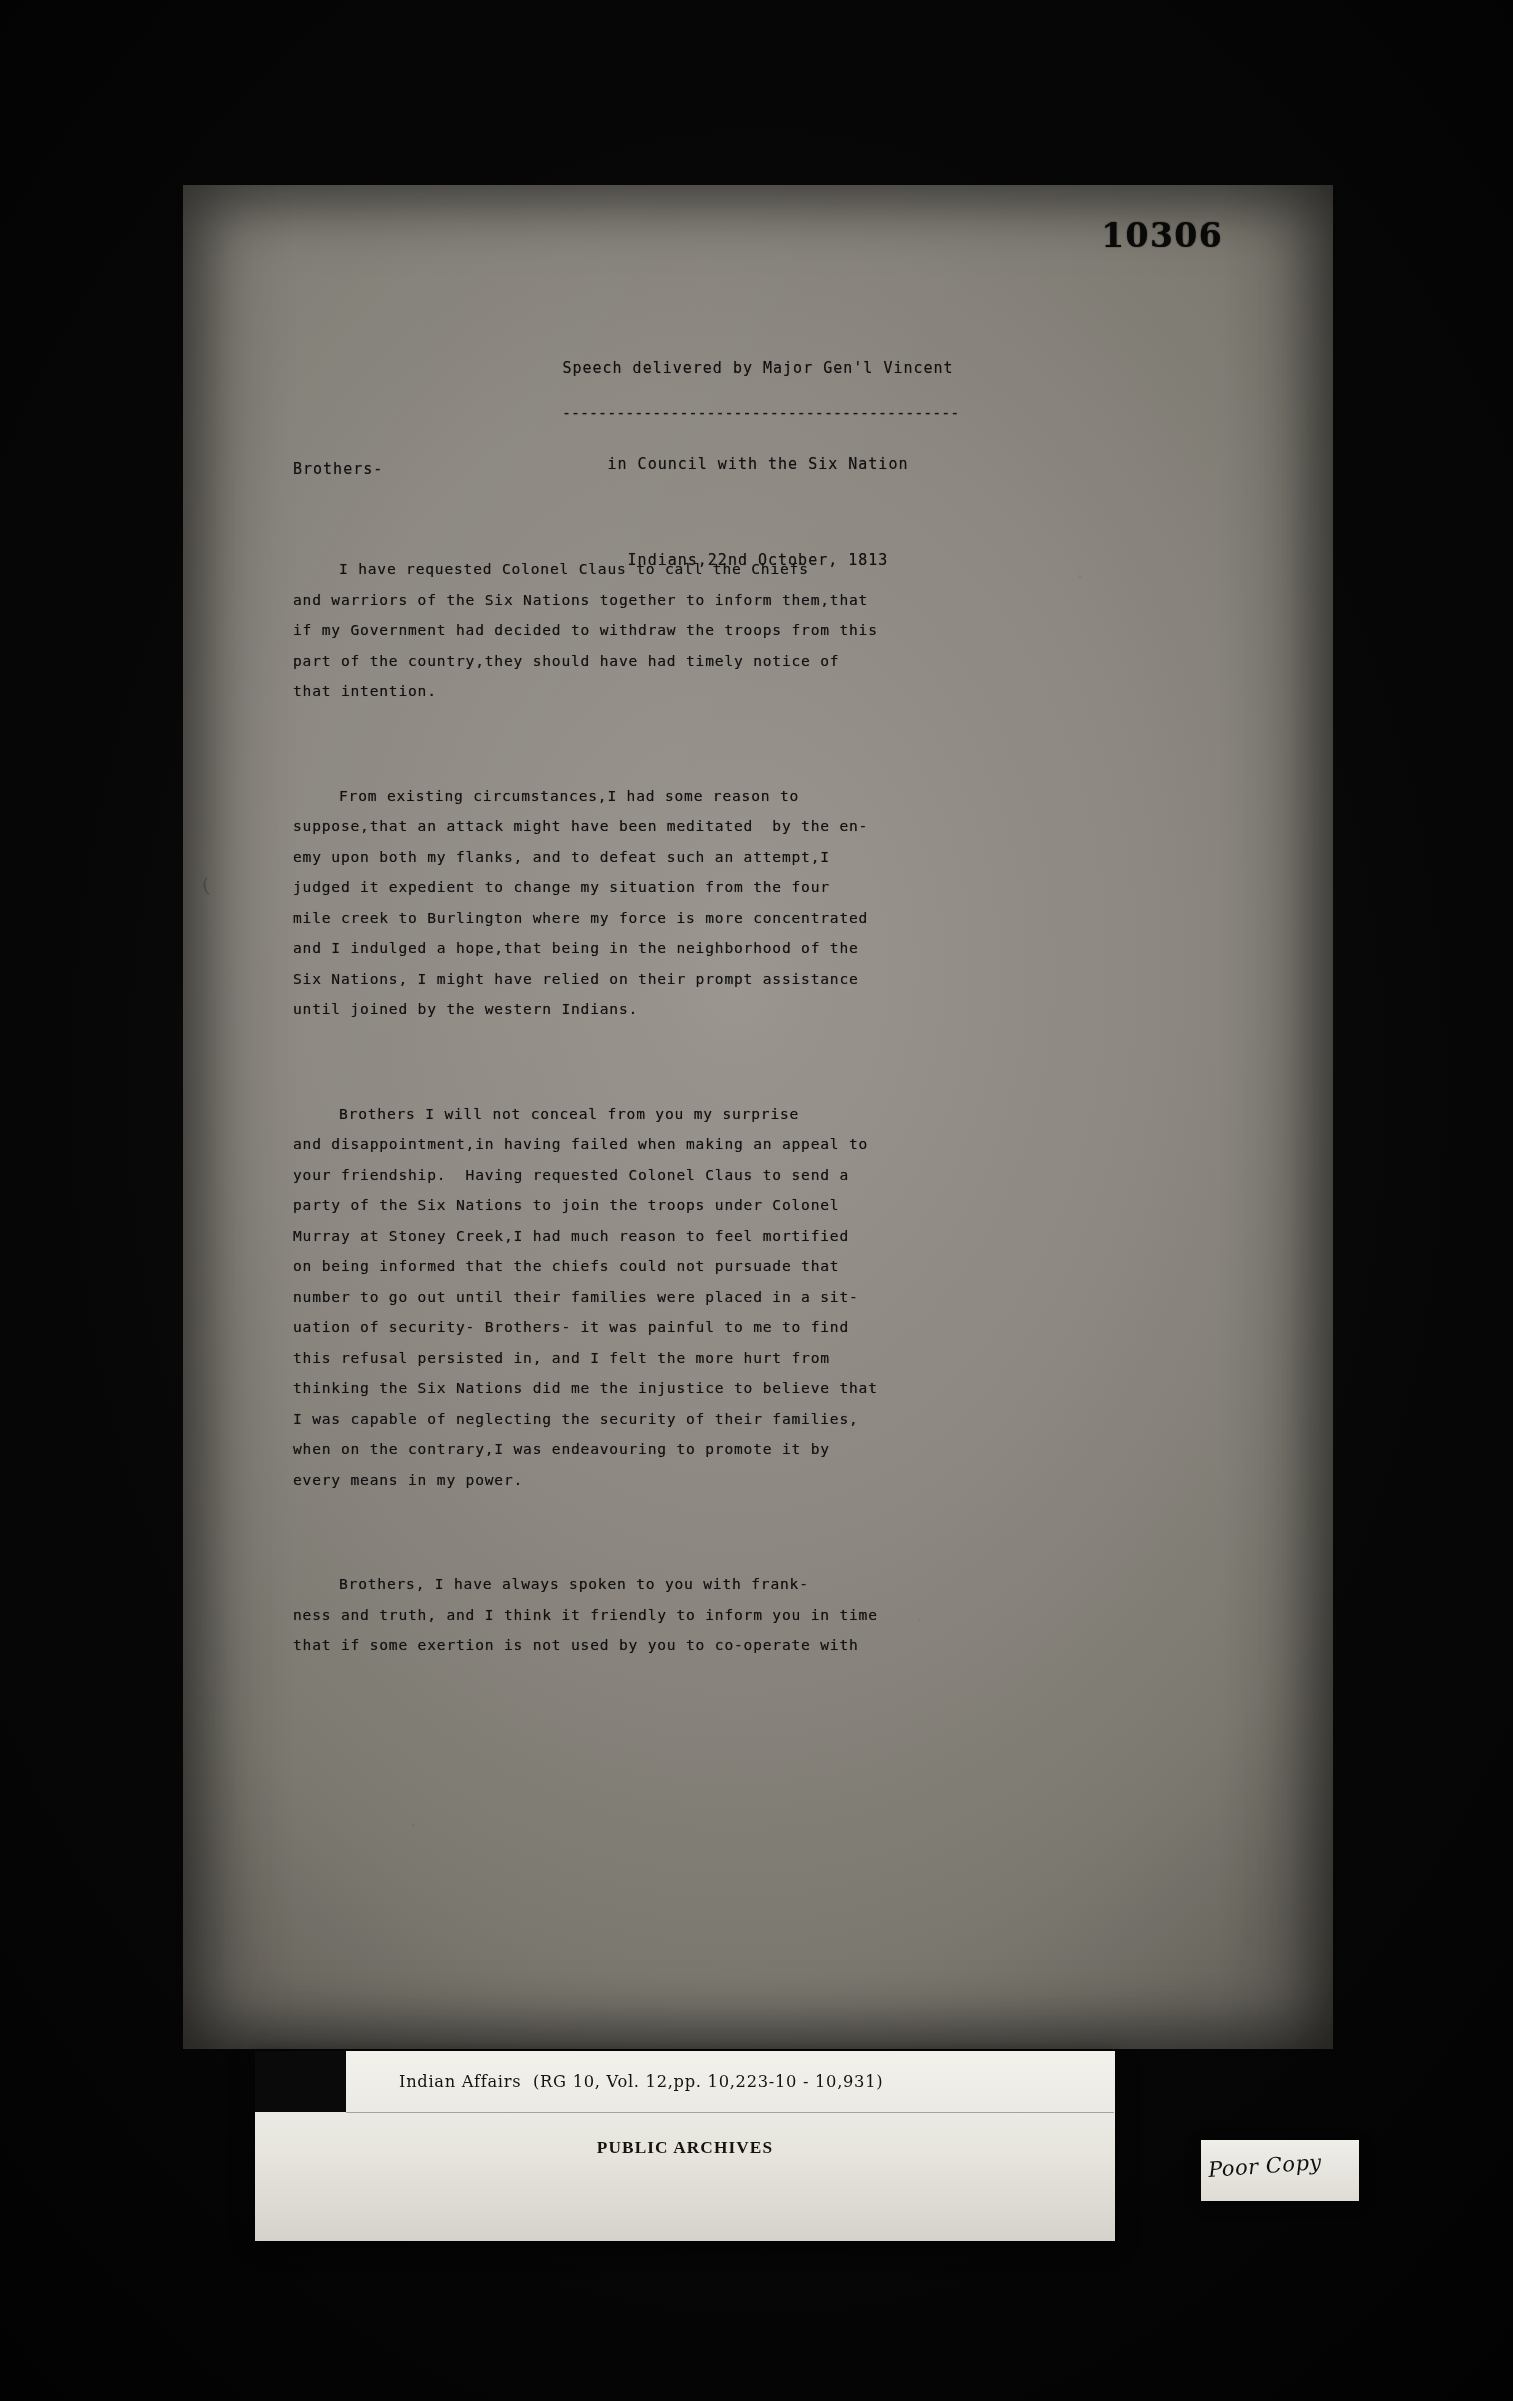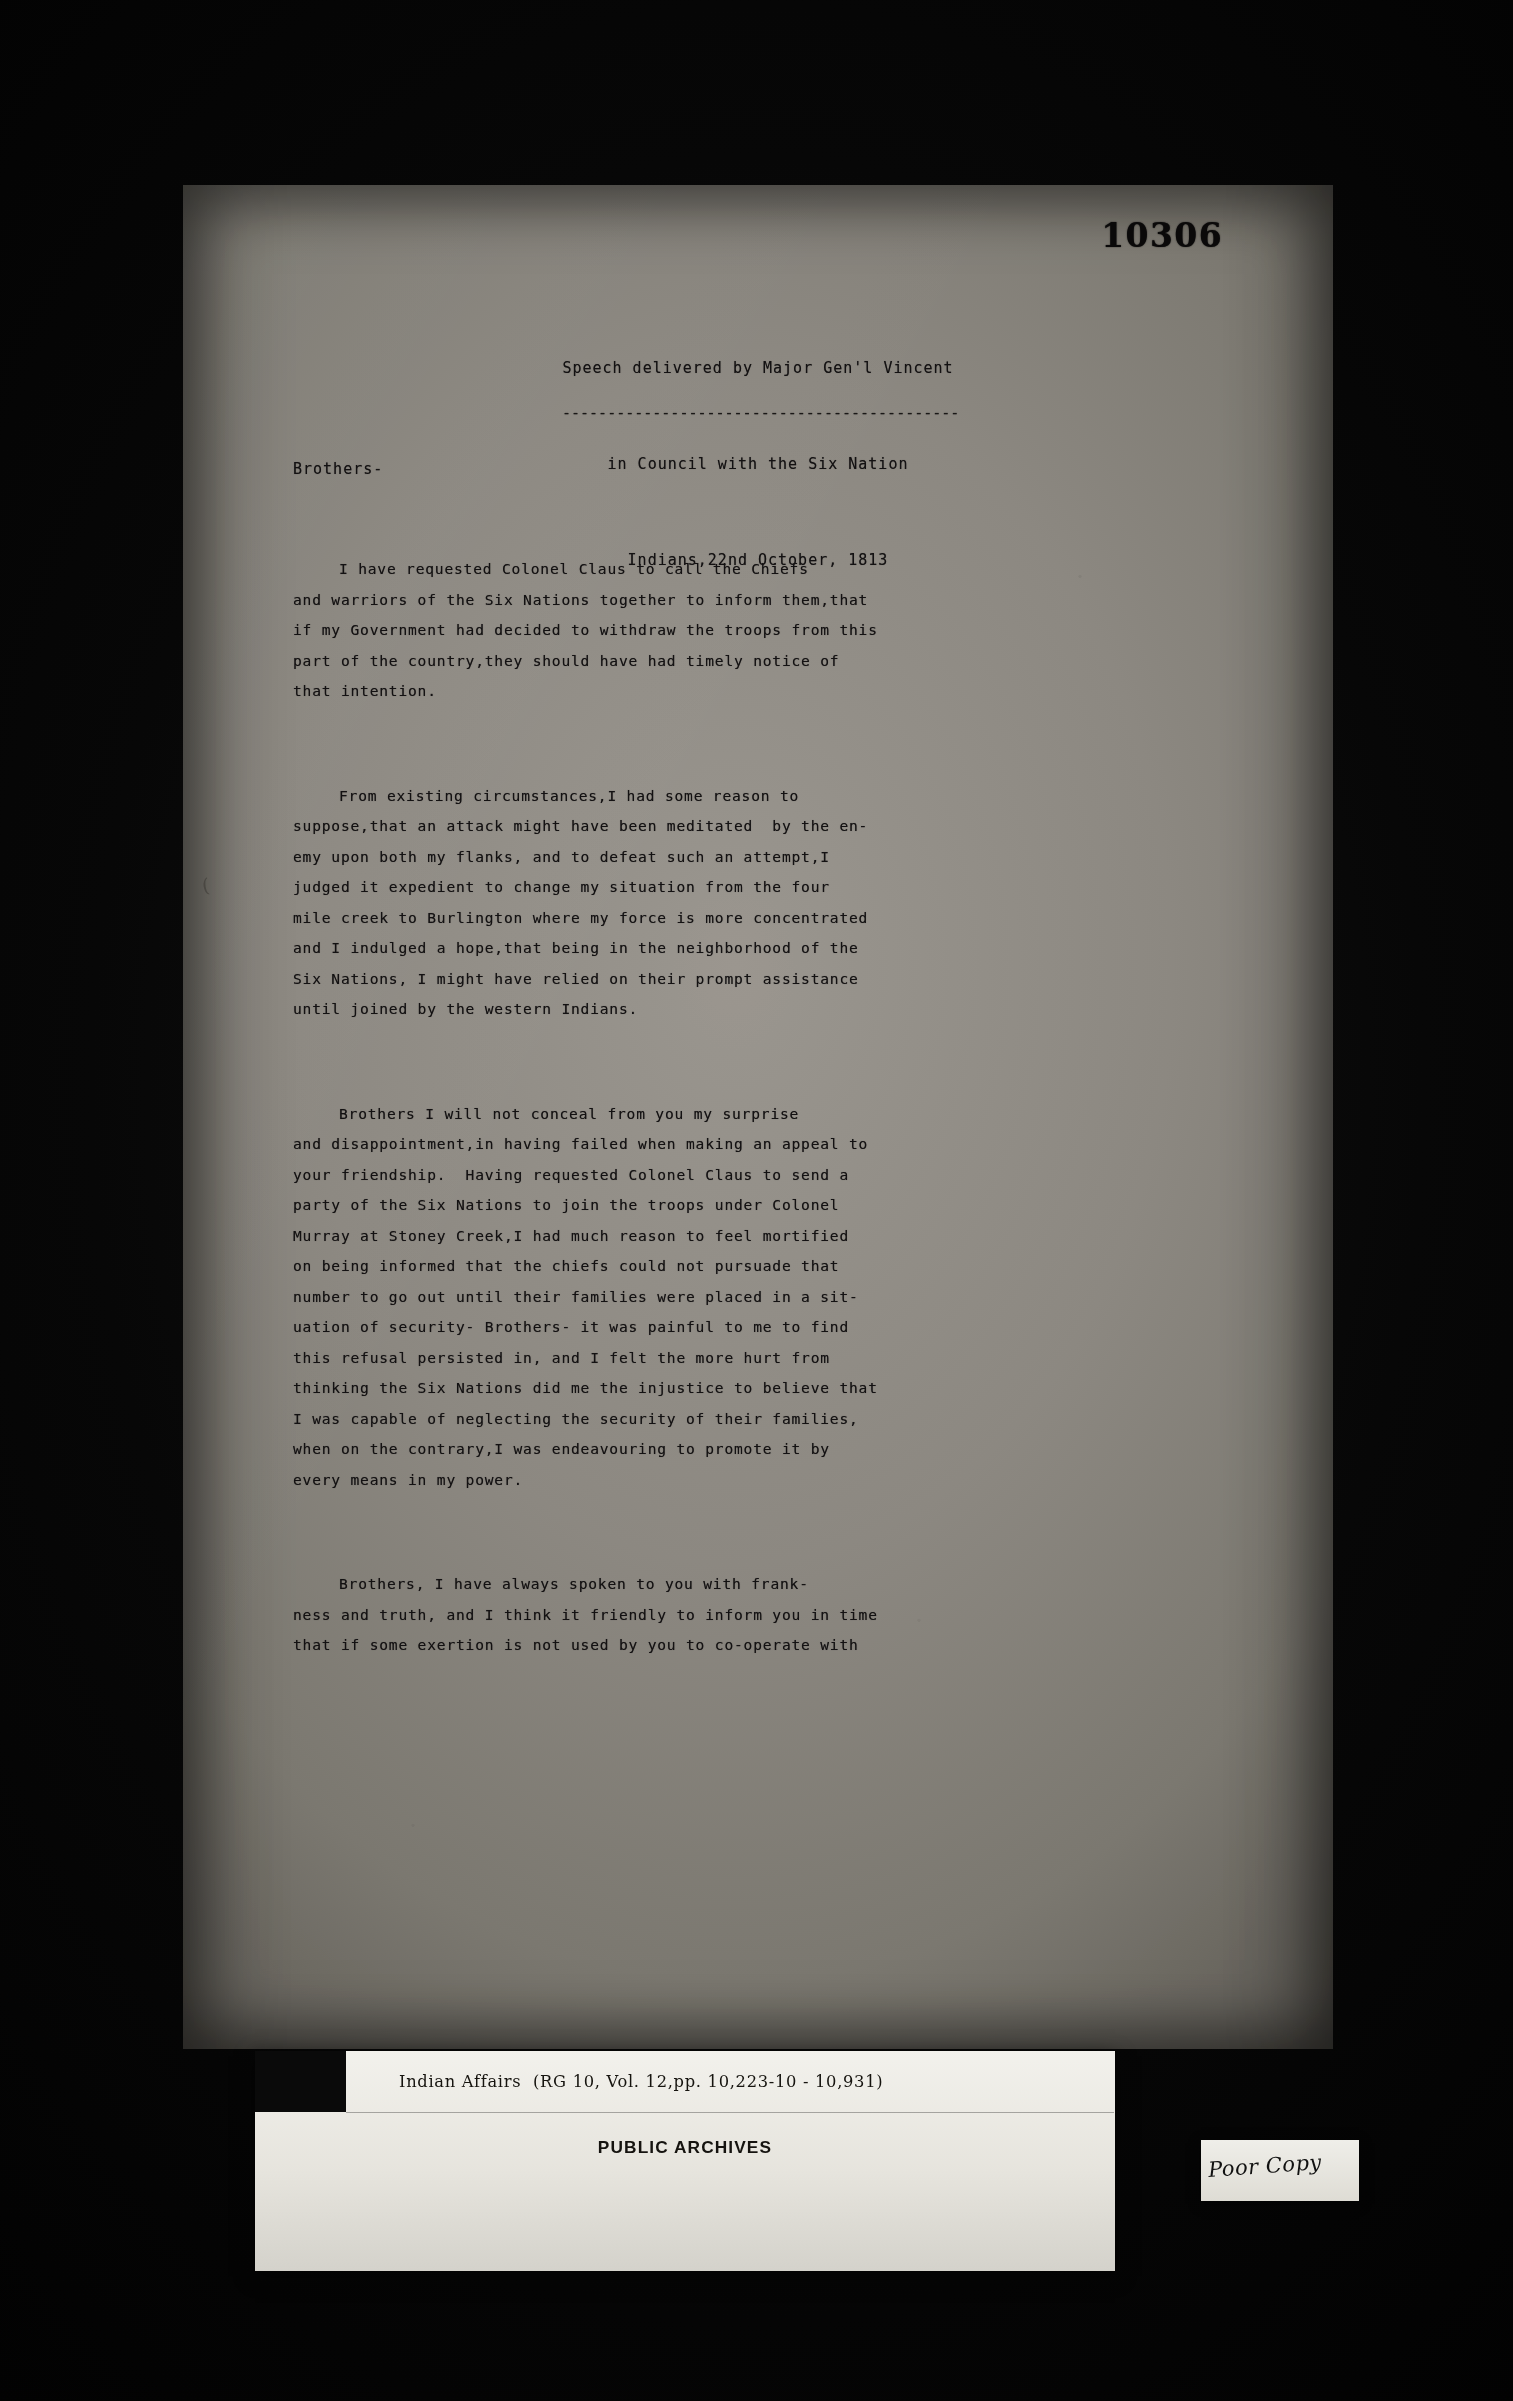--- a/index.html
+++ b/index.html
@@ -129,21 +129,21 @@
     opacity: 0.55;
     transform: rotate(-8deg);
   }
 
   
   #archive-card {
     position: absolute;
     left: 255px;
     top: 2051px;
     width: 860px;
-    height: 220px;
+    height: 190px;
     background:
       linear-gradient(180deg, #f2f1ec 0%, #e6e4dd 55%, #d4d2cb 100%);
     box-shadow: 0 4.8px 18px rgba(0,0,0,0.6);
   }
   #card-notch {
     position: absolute;
     left: 0;
     top: 0;
     width: 91px;
     height: 61px;
@@ -166,21 +166,21 @@
     letter-spacing: 0.7px;
     color: #16140f;
     white-space: pre;
   }
   #card-archive-lines {
     position: absolute;
     left: 0;
     right: 0;
     top: 82px;
     text-align: center;
-    font-family: Liberation Sans, sans-serif;
+    font-family: Liberation Serif, serif;
     font-weight: bold;
     font-size: 17.3px;
     line-height: 29px;
     letter-spacing: 1.1px;
     color: #15130f;
   }
 
   
   #poor-copy-label {
     position: absolute;

